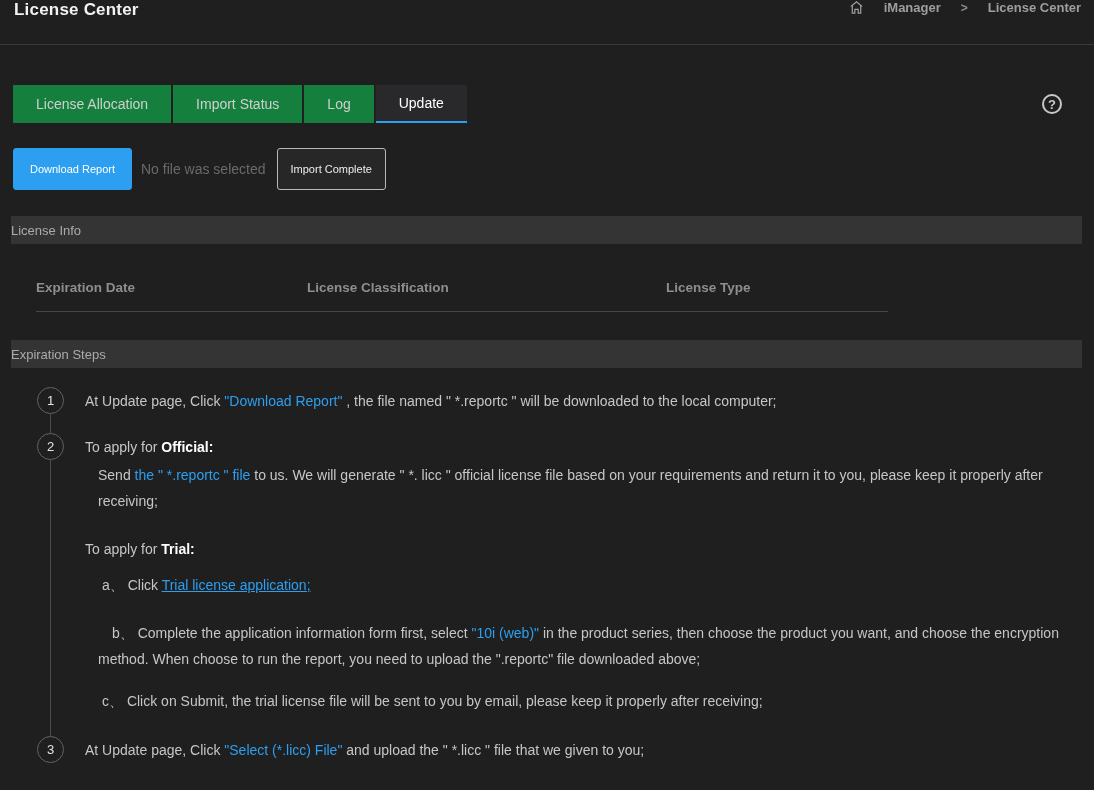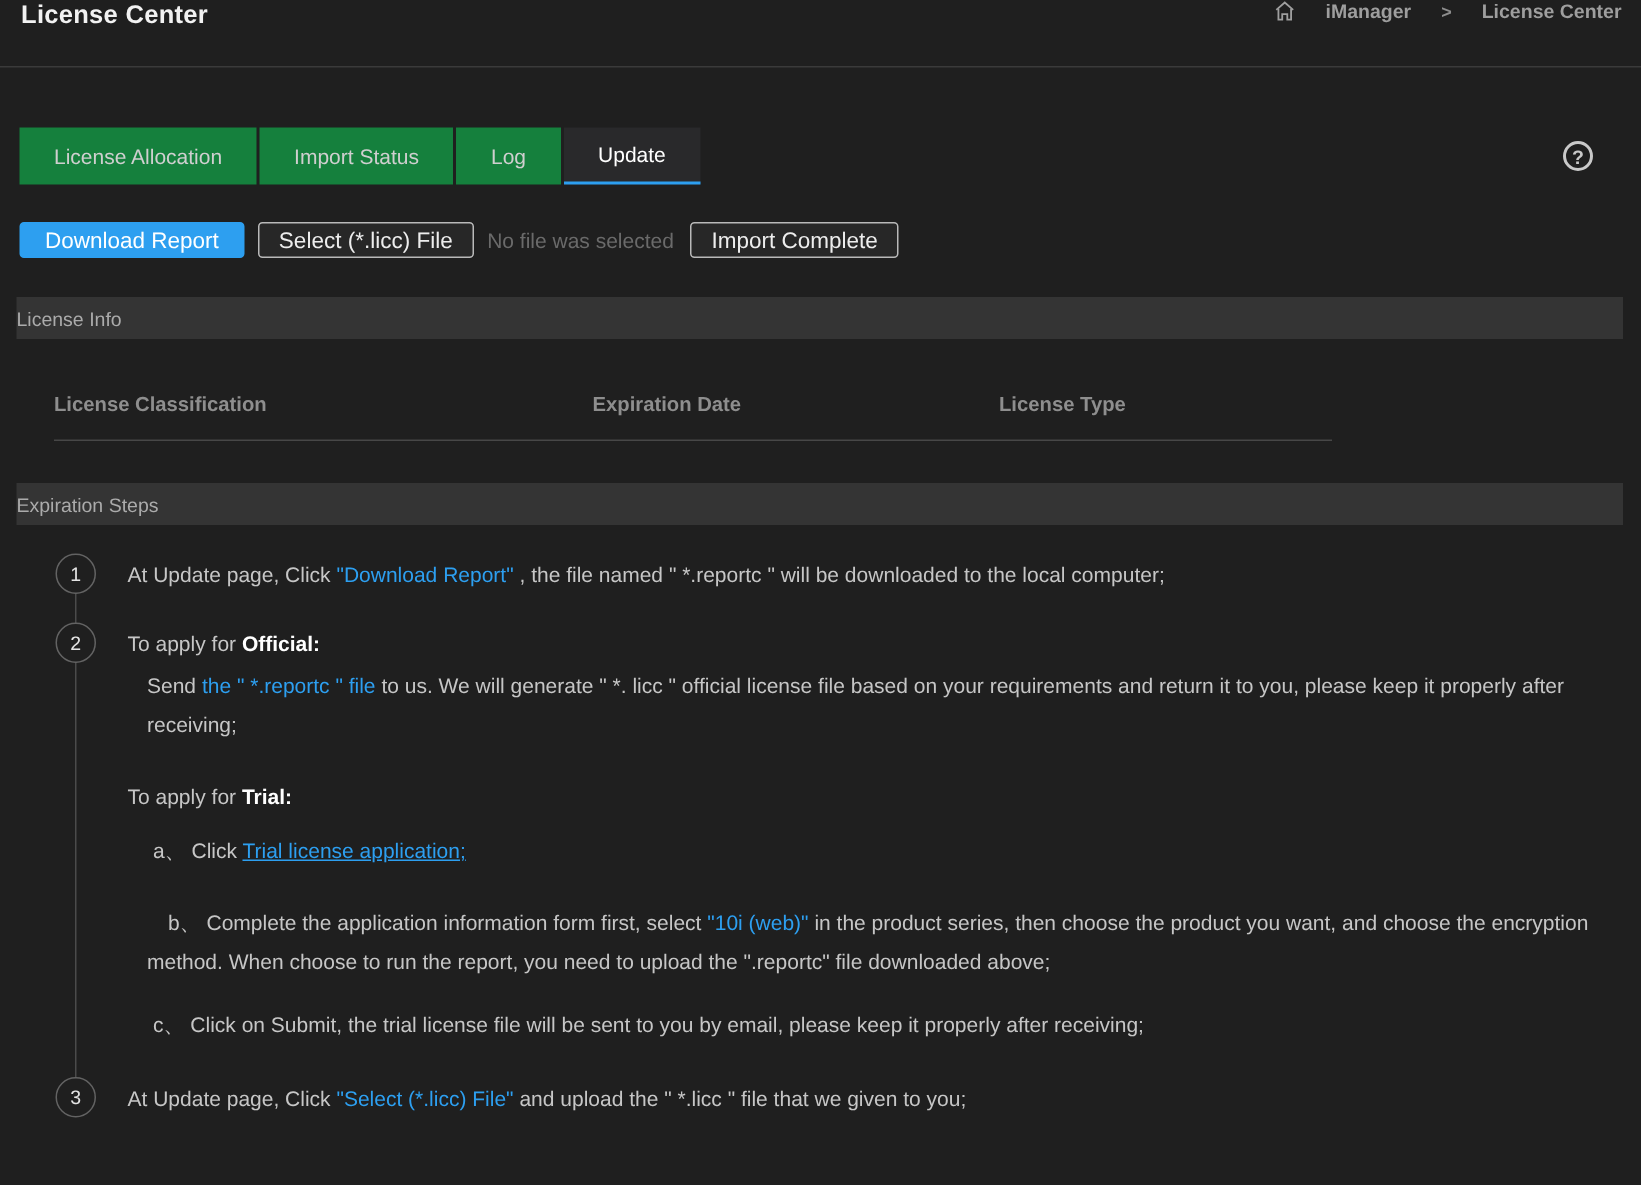--- a/index.html
+++ b/index.html
@@ -28,21 +28,21 @@
   }
   .tab.active { background:#29292b; color:#ffffff; border-bottom:2px solid #2d9ff0; }
   .help-badge {
     position:absolute; right:0; top:50%; transform:translateY(-50%);
     width:20px; height:20px; border:2px solid #c9c9c9; border-radius:50%;
     color:#c9c9c9; font-size:13px; font-weight:bold;
     display:flex; align-items:center; justify-content:center; cursor:pointer;
   }
   
   .toolbar { margin:25px 0 0 13px; display:flex; align-items:center; gap:9px; }
-  .btn { font-family:inherit; font-size:15px; height:24px; border-radius:3px; cursor:pointer; }
+  .btn { font-family:inherit; font-size:11px; height:42px; border-radius:3px; cursor:pointer; }
   .btn-primary { background:#2d9ff0; border:1px solid #2d9ff0; color:#fff; padding:0 16px; }
   .btn-outline { background:#272727; border:1px solid #b9b9b9; color:#ededed; padding:0 13px; }
   .no-file { color:#6a6a6a; font-size:14px; margin-right:2px; }
   
   .section-bar {
     margin:0 12px 0 11px; height:28px; background:#343434; color:#ababab;
     font-size:13px; display:flex; align-items:center; 
   }
   .bar-license { margin-top:26px; }
   .bar-steps { margin-top:28px; }
@@ -95,33 +95,32 @@
 <div class="tabs-row">
   <div class="tab">License Allocation</div>
   <div class="tab">Import Status</div>
   <div class="tab">Log</div>
   <div class="tab active">Update</div>
   <div class="help-badge">?</div>
 </div>
 
 <div class="toolbar">
   <button class="btn btn-primary">Download Report</button>
-  <button class="btn btn-outline">Select (*.licc) File</button>
   <span class="no-file">No file was selected</span>
   <button class="btn btn-outline">Import Complete</button>
 </div>
 
 <div class="section-bar bar-license">
   <span>License Info</span>
 </div>
 
 <div class="lic-table">
   <div class="thead">
+    <div class="th c2">Expiration Date</div>
     <div class="th c1">License Classification</div>
-    <div class="th c2">Expiration Date</div>
     <div class="th c3">License Type</div>
   </div>
 </div>
 
 <div class="section-bar bar-steps">
   <span>Expiration Steps</span>
 </div>
 
 <div class="steps">
   <div class="connector"></div>

